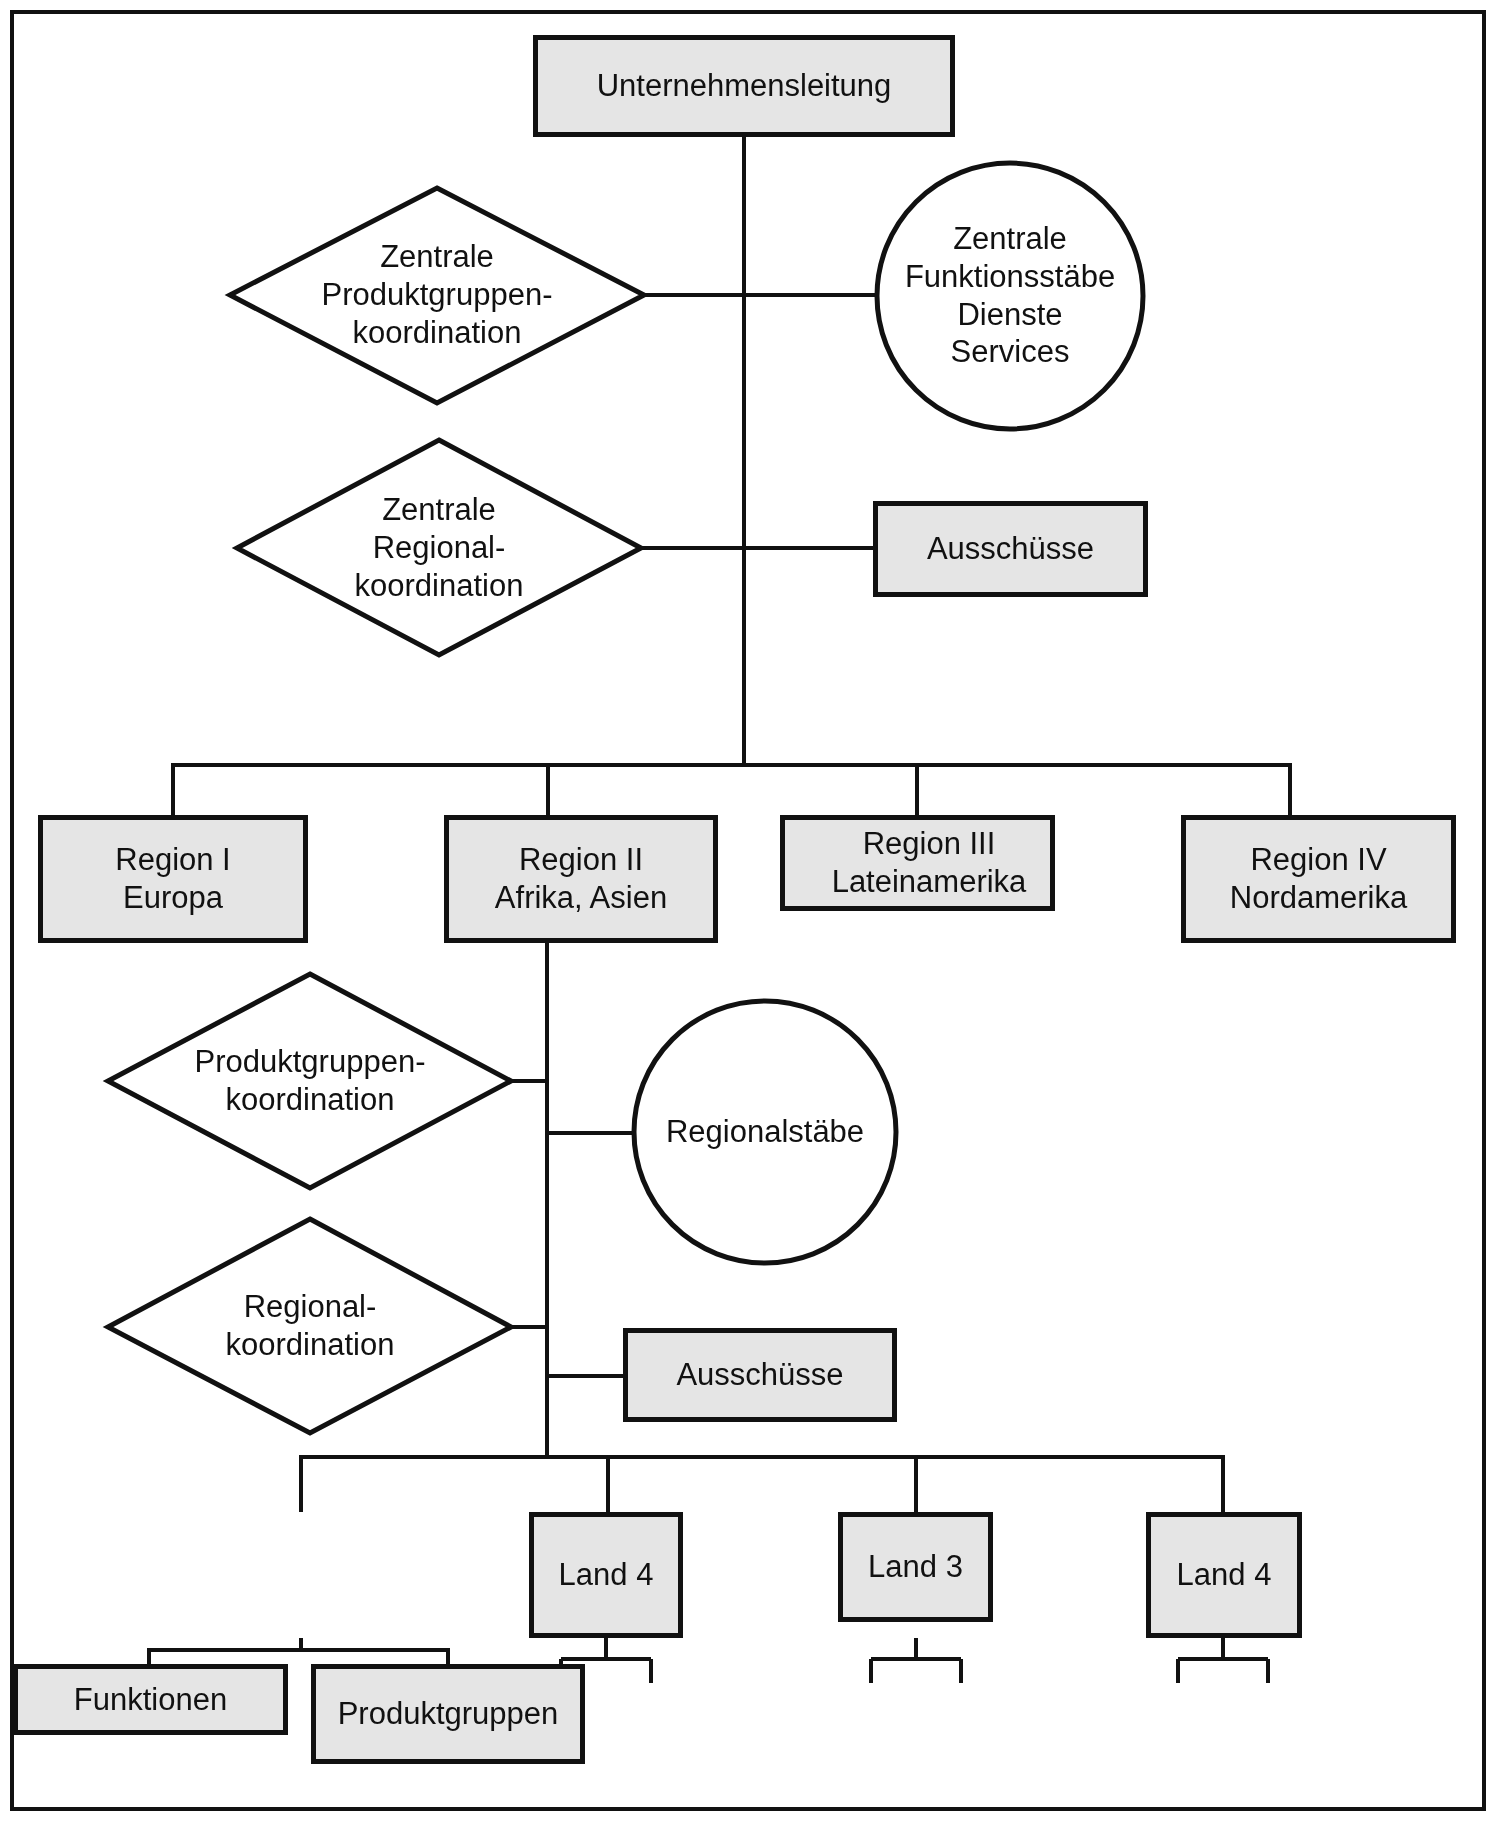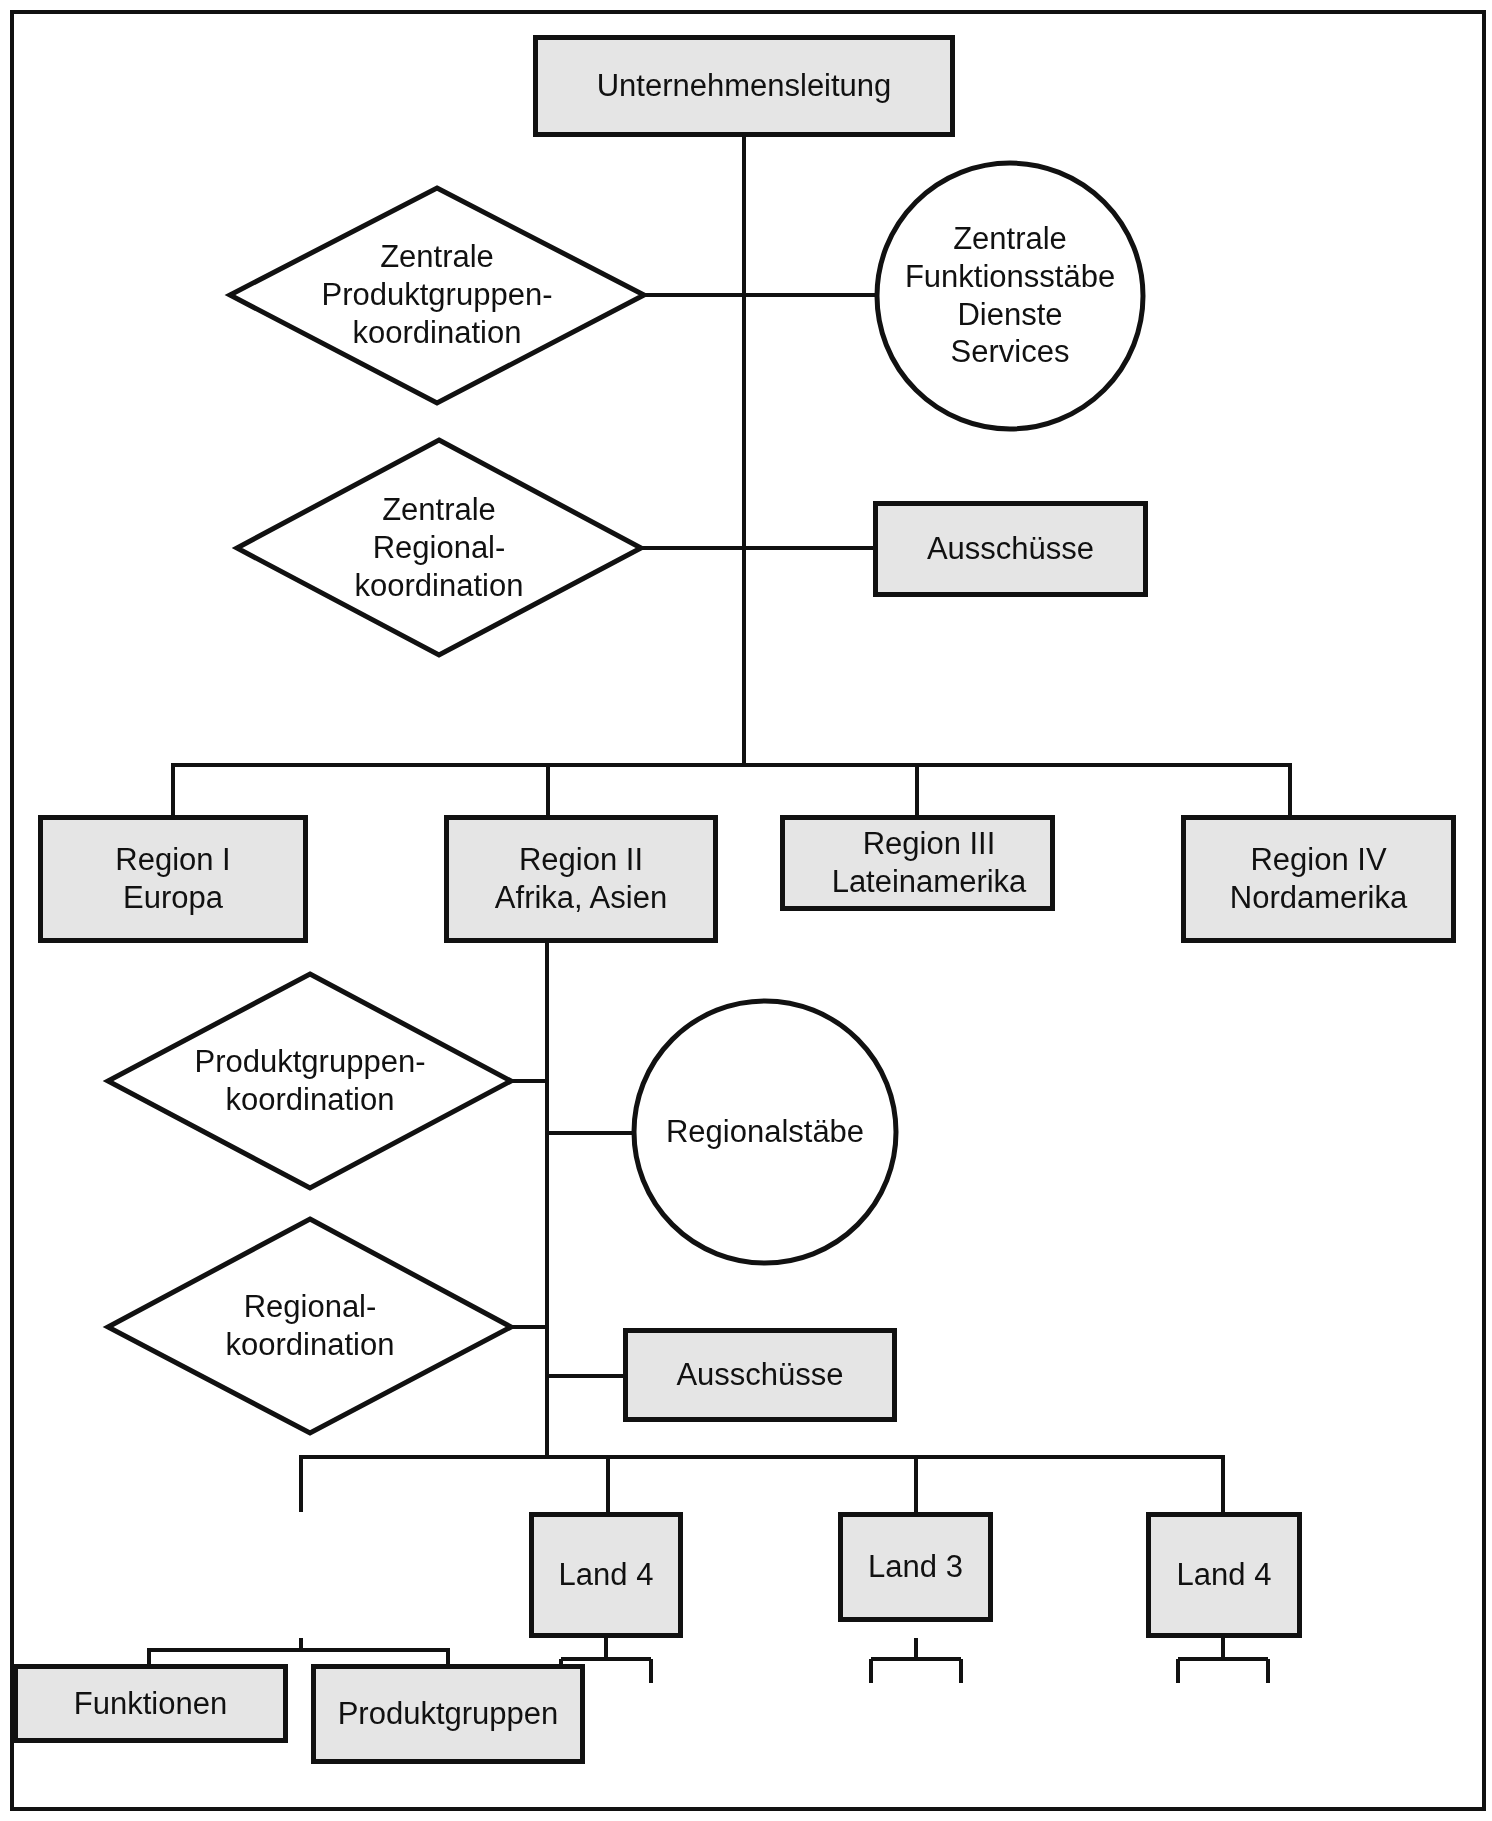--- a/index.html
+++ b/index.html
@@ -100,21 +100,21 @@
 Lateinamerika</div>
   <div class="rbox" style="left:1153px;top:815px;width:275px;height:128px;margin-left:28px;">Region IV
 Nordamerika</div>
 
   <div class="rbox" style="left:623px;top:1328px;width:274px;height:94px;">Ausschüsse</div>
 
   <div class="rbox" style="left:529px;top:1512px;width:154px;height:126px;">Land 4</div>
   <div class="rbox" style="left:838px;top:1512px;width:155px;height:110px;">Land 3</div>
   <div class="rbox" style="left:1146px;top:1512px;width:156px;height:126px;">Land 4</div>
 
-  <div class="rbox" style="left:13px;top:1664px;width:275px;height:79px;">Funktionen</div>
+  <div class="rbox" style="left:13px;top:1664px;width:275px;height:71px;">Funktionen</div>
   <div class="rbox" style="left:311px;top:1664px;width:274px;height:100px;">Produktgruppen</div>
 
   <div class="shape-label" style="left:437px;top:295px;">Zentrale
 Produktgruppen-
 koordination</div>
   <div class="shape-label" style="left:1010px;top:296px;">Zentrale
 Funktionsstäbe
 Dienste
 Services</div>
   <div class="shape-label" style="left:439px;top:548px;">Zentrale

